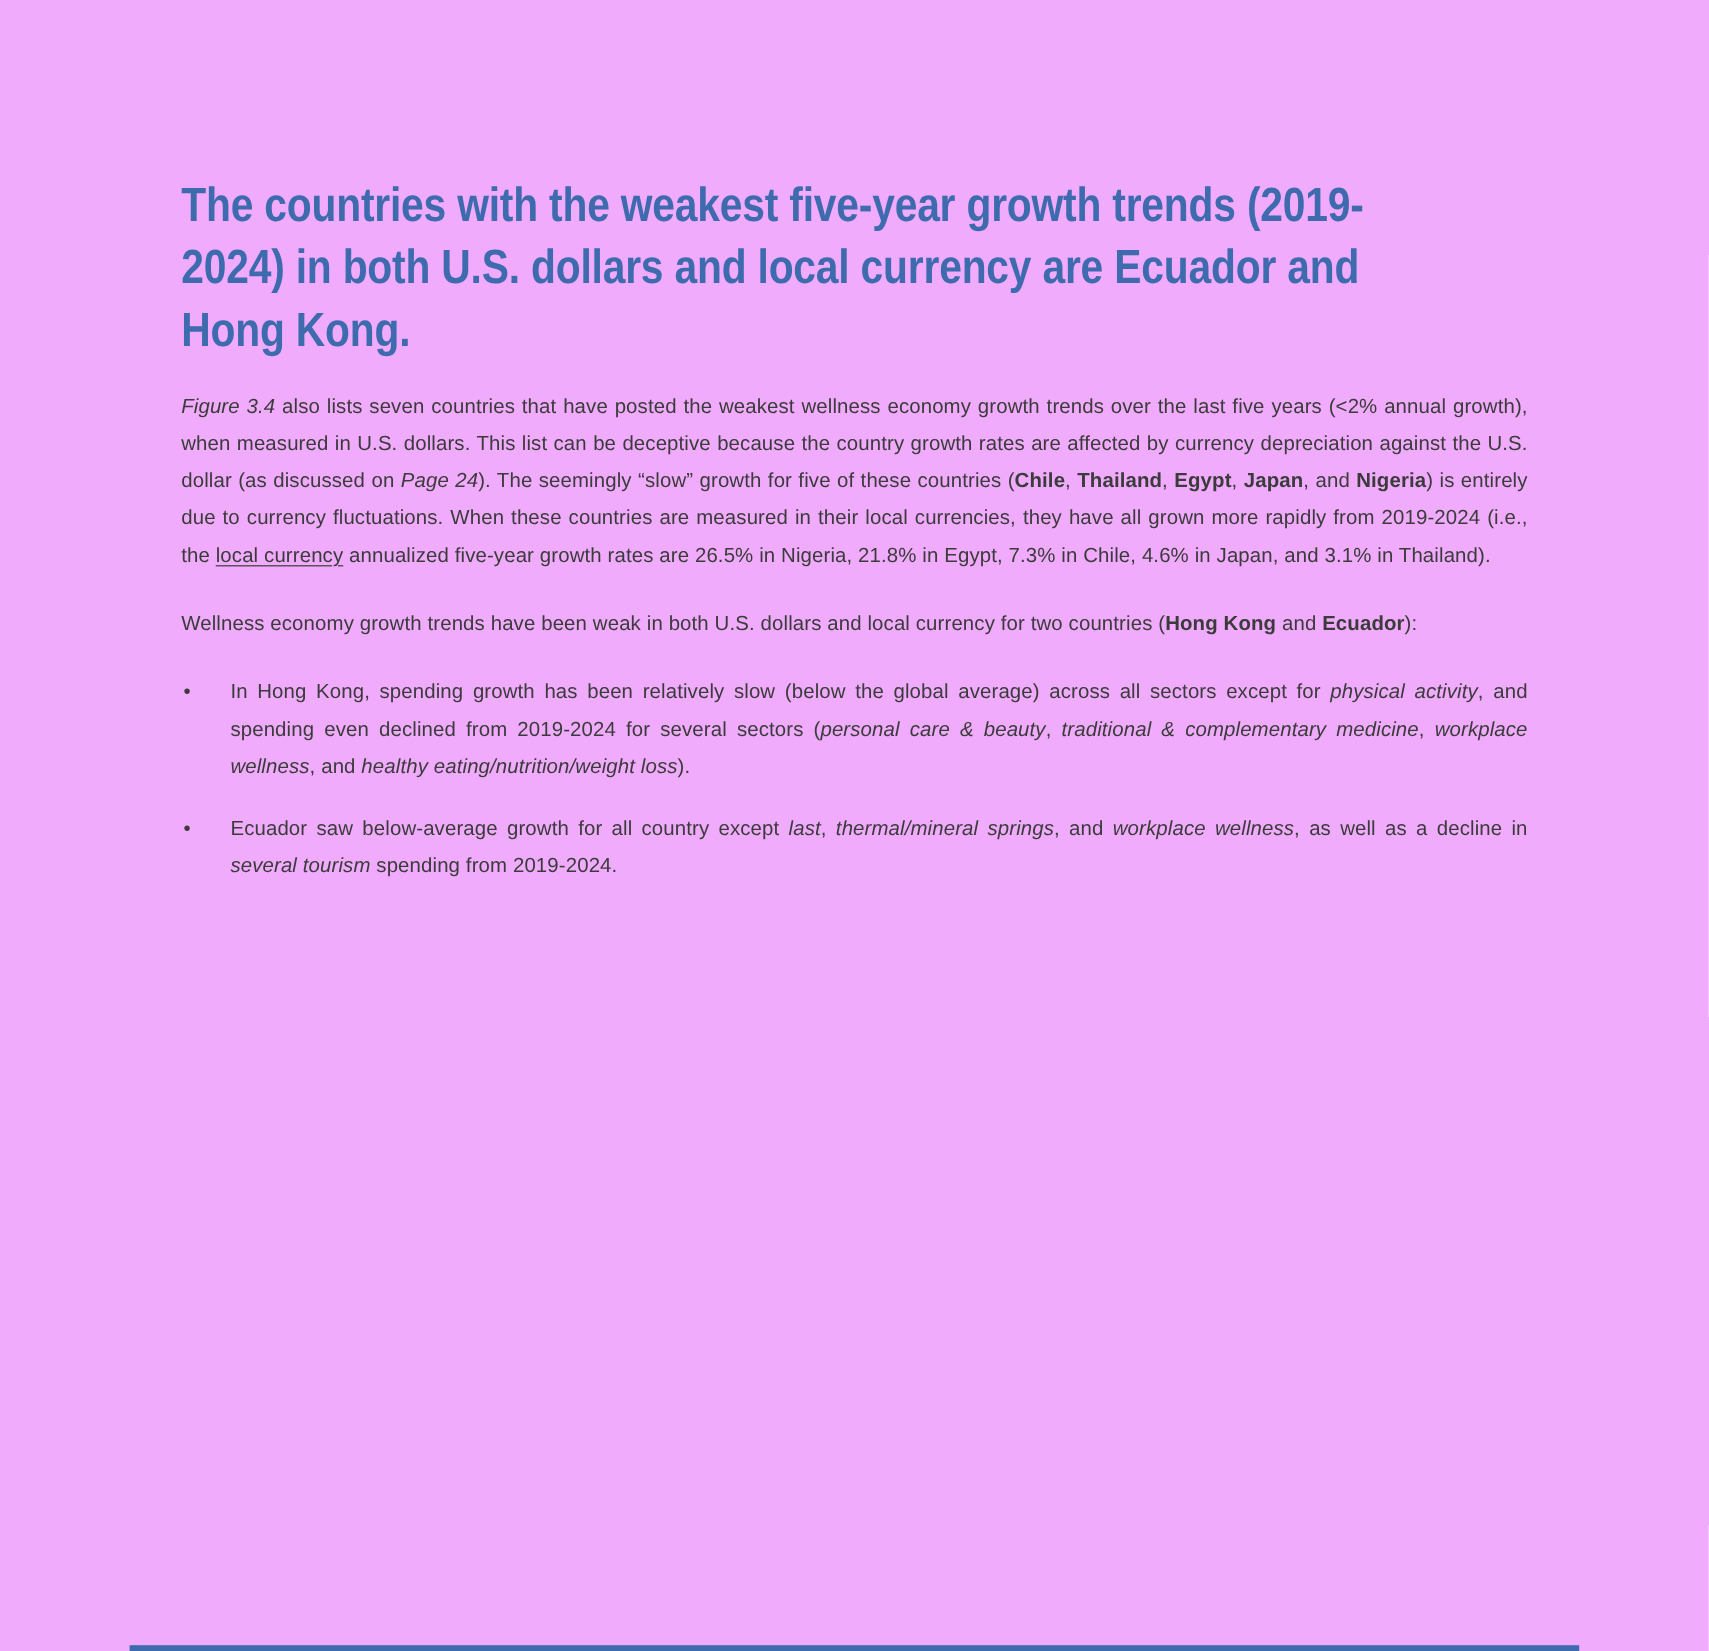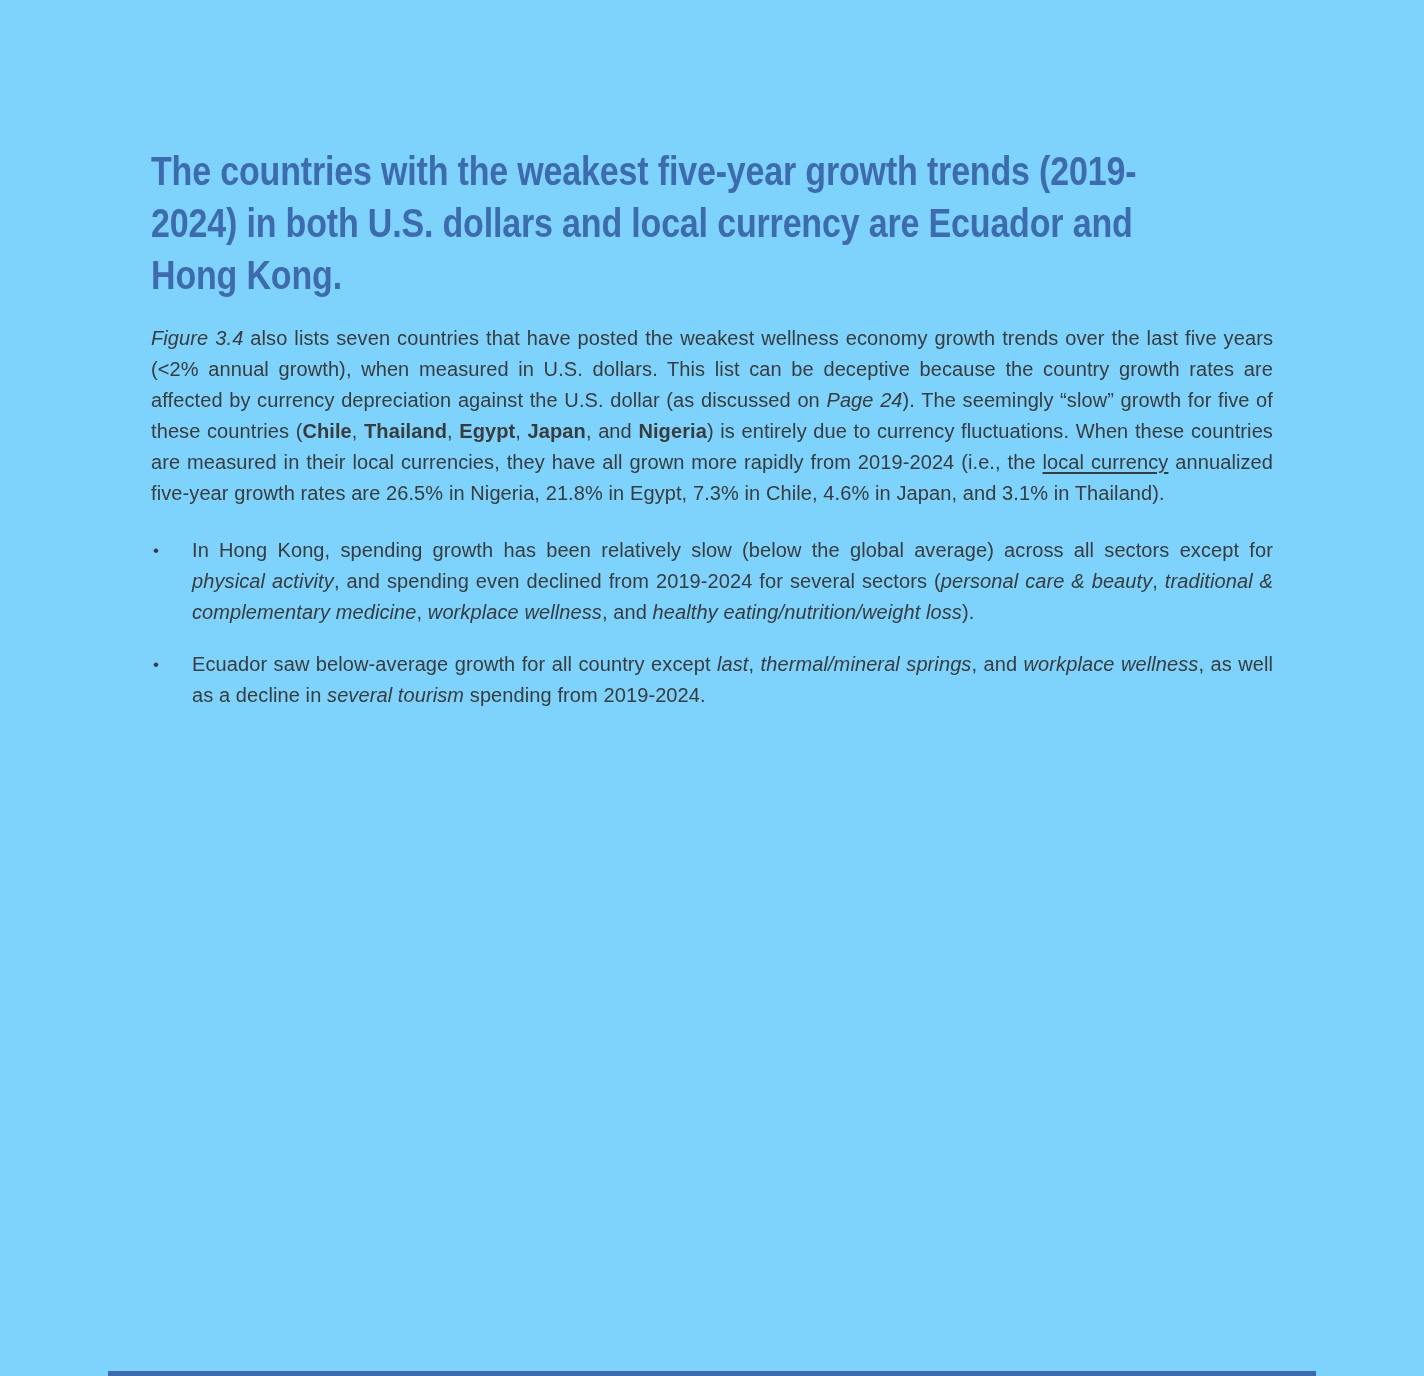--- a/index.html
+++ b/index.html
@@ -1,20 +1,20 @@
 <!DOCTYPE html>
 <html><head>
 <meta charset="utf-8">
 <style>
   html, body { margin: 0; padding: 0; background: #ffffff; }
   .page {
     position: relative;
     width: 1424px;
     height: 1376px;
-    background: #7dd3fc;
+    background: #f0abfc;
     overflow: hidden;
     font-family: "Liberation Sans", sans-serif;
   }
   .content {
     position: absolute;
     left: 151px;
     top: 0;
     width: 1122px;
     padding-top: 145px;
   }
@@ -26,21 +26,21 @@
     transform-origin: 0 0;
     color: #3e6bad;
     font-size: 40px;
     line-height: 52px;
     font-weight: 700;
     letter-spacing: -0.2px;
   }
   .hline { display: block; white-space: nowrap; }
   .body {
     color: #3b3b3b;
-    font-size: 20px;
+    font-size: 17px;
     line-height: 31px;
     letter-spacing: 0.1px;
     text-align: justify;
   }
   .para { margin: 0 0 26px 0; }
   .bullet {
     position: relative;
     margin: 0 0 21px 0;
     padding-left: 41px;
   }
@@ -72,20 +72,21 @@
   <div class="content">
 
     <h1 class="heading">
       <span class="hline">The countries with the weakest five-year growth trends (2019-</span>
       <span class="hline">2024) in both U.S. dollars and local currency are Ecuador and</span>
       <span class="hline">Hong Kong.</span>
     </h1>
 
     <p class="body para"><span class="seg-italic">Figure 3.4</span><span> also lists seven countries that have posted the weakest wellness economy growth trends over the last five years (&lt;2% annual growth), when measured in U.S. dollars. This list can be deceptive because the country growth rates are affected by currency depreciation against the U.S. dollar (as discussed on </span><span class="seg-italic">Page 24</span><span>). The seemingly “slow” growth for five of these countries (</span><span class="seg-bold">Chile</span><span>, </span><span class="seg-bold">Thailand</span><span>, </span><span class="seg-bold">Egypt</span><span>, </span><span class="seg-bold">Japan</span><span>, and </span><span class="seg-bold">Nigeria</span><span>) is entirely due to currency fluctuations. When these countries are measured in their local currencies, they have all grown more rapidly from 2019-2024 (i.e., the </span><span class="seg-underline">local currency</span><span> annualized five-year growth rates are 26.5% in Nigeria, 21.8% in Egypt, 7.3% in Chile, 4.6% in Japan, and 3.1% in Thailand).</span></p>
 
+    <p class="body para"><span>Wellness economy growth trends have been weak in both U.S. dollars and local currency for two countries (</span><span class="seg-bold">Hong Kong</span><span> and </span><span class="seg-bold">Ecuador</span><span>):</span></p>
 
     <div class="bullet">
       <span class="bullet-marker">•</span>
       <p class="body"><span>In Hong Kong, spending growth has been relatively slow (below the global average) across all sectors except for </span><span class="seg-italic">physical activity</span><span>, and spending even declined from 2019-2024 for several sectors (</span><span class="seg-italic">personal care &amp; beauty</span><span>, </span><span class="seg-italic">traditional &amp; complementary medicine</span><span>, </span><span class="seg-italic">workplace wellness</span><span>, and </span><span class="seg-italic">healthy eating/nutrition/weight loss</span><span>).</span></p>
     </div>
 
     <div class="bullet">
       <span class="bullet-marker">•</span>
       <p class="body"><span>Ecuador saw below-average growth for all country except </span><span class="seg-italic">last</span><span>, </span><span class="seg-italic">thermal/mineral springs</span><span>, and </span><span class="seg-italic">workplace wellness</span><span>, as well as a decline in </span><span class="seg-italic">several tourism</span><span> spending from 2019-2024.</span></p>
     </div>

